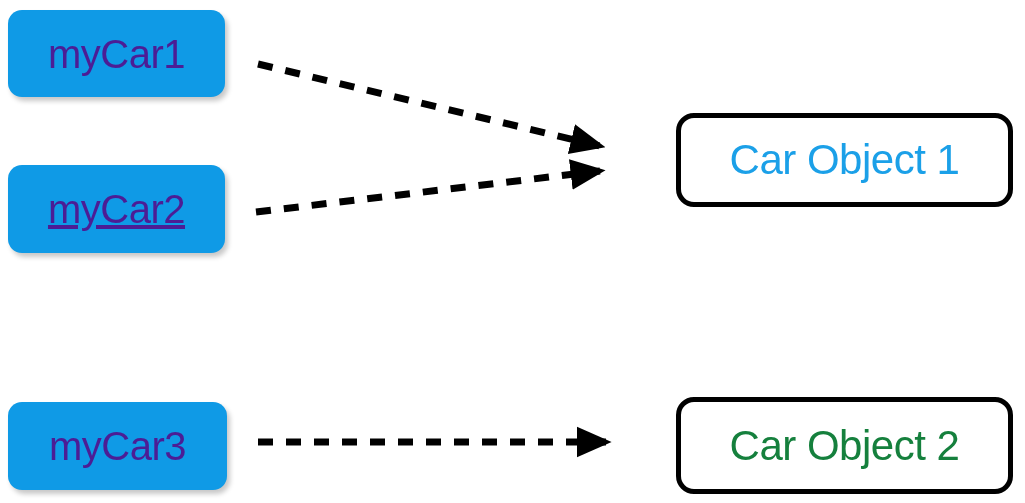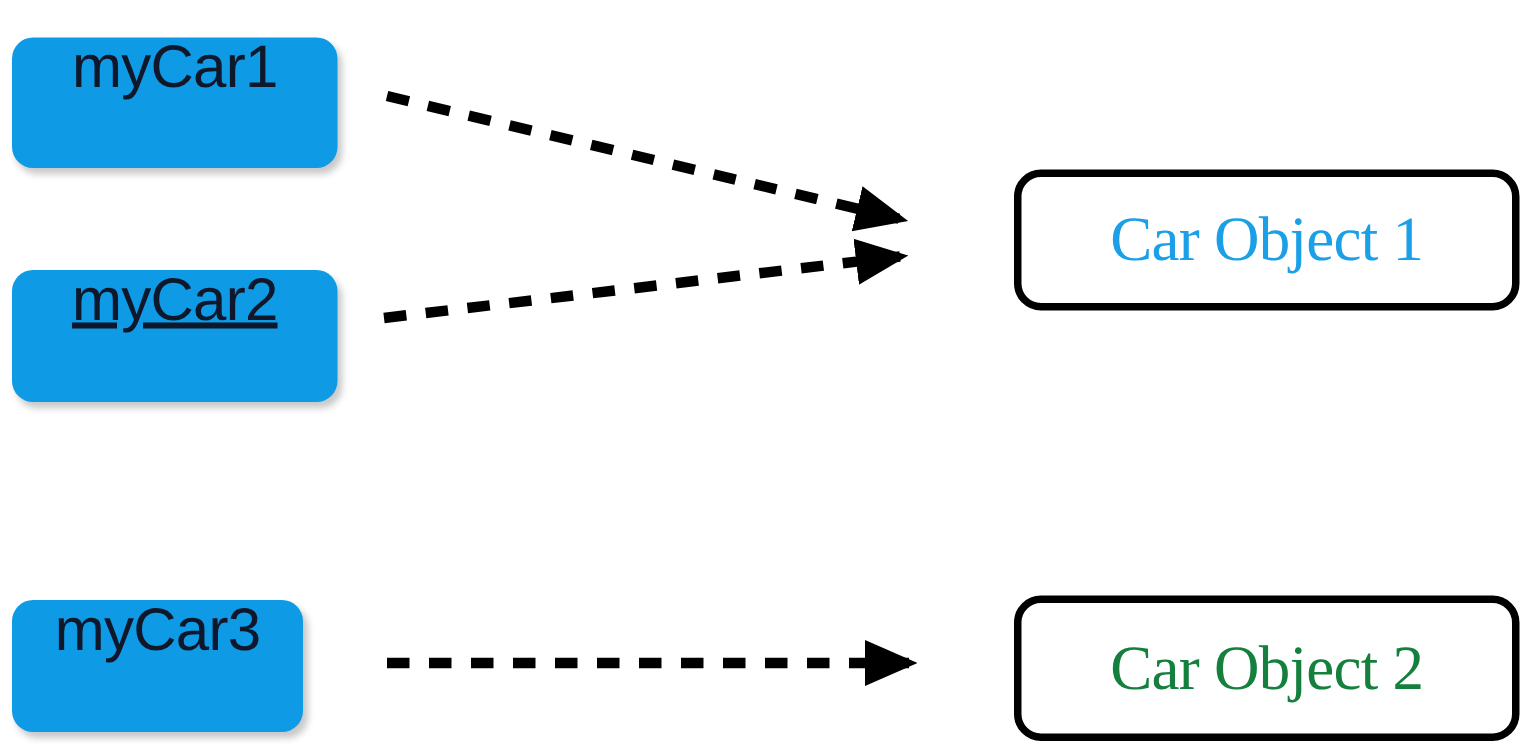--- a/index.html
+++ b/index.html
@@ -17,45 +17,44 @@
     background: #ffffff;
     overflow: hidden;
   }
 
   
   .var-box {
     position: absolute;
     box-sizing: border-box;
     border-radius: 14px;
     display: flex;
+    align-items: center;
     justify-content: center;
-    color: #0f172a;
+    color: #4c1d95;
     font-size: 40px;
     line-height: 1;
     letter-spacing: -0.5px;
     box-shadow: 3px 4px 5px rgba(0,0,0,0.22);
     user-select: none;
-    margin-top: 15px;
   }
 
   
   .obj-box {
     position: absolute;
     box-sizing: border-box;
     background: #ffffff;
     border: 5px solid #000000;
     border-radius: 18px;
     display: flex;
     align-items: center;
     justify-content: center;
     font-size: 42px;
     line-height: 1;
     letter-spacing: -0.5px;
     user-select: none;
-    font-family: Liberation Serif, serif;
   }
 
   
   #arrow-layer {
     position: absolute;
     left: 0;
     top: 0;
     width: 1025px;
     height: 503px;
     pointer-events: none;
@@ -74,21 +73,21 @@
 <div id="canvas">
 
   <div class="var-box" id="var-box-1" style="left:8px; top:10px; width:217px; height:87px; background:#0f9ae6;">
     <span>myCar1</span>
   </div>
 
   <div class="var-box" id="var-box-2" style="left:8px; top:165px; width:217px; height:88px; background:#0f9ae6;text-decoration:underline;">
     <span>myCar2</span>
   </div>
 
-  <div class="var-box" id="var-box-3" style="left:8px; top:385px; width:194px; height:88px; background:#0f9ae6;">
+  <div class="var-box" id="var-box-3" style="left:8px; top:402px; width:219px; height:88px; background:#0f9ae6;">
     <span>myCar3</span>
   </div>
 
   <div class="obj-box" id="obj-box-1" style="left:676px; top:113px; width:337px; height:94px;">
     <span style="color:#1ba0e8;">Car Object 1</span>
   </div>
 
   <div class="obj-box" id="obj-box-2" style="left:676px; top:397px; width:337px; height:97px;">
     <span style="color:#15803d;">Car Object 2</span>
   </div>

